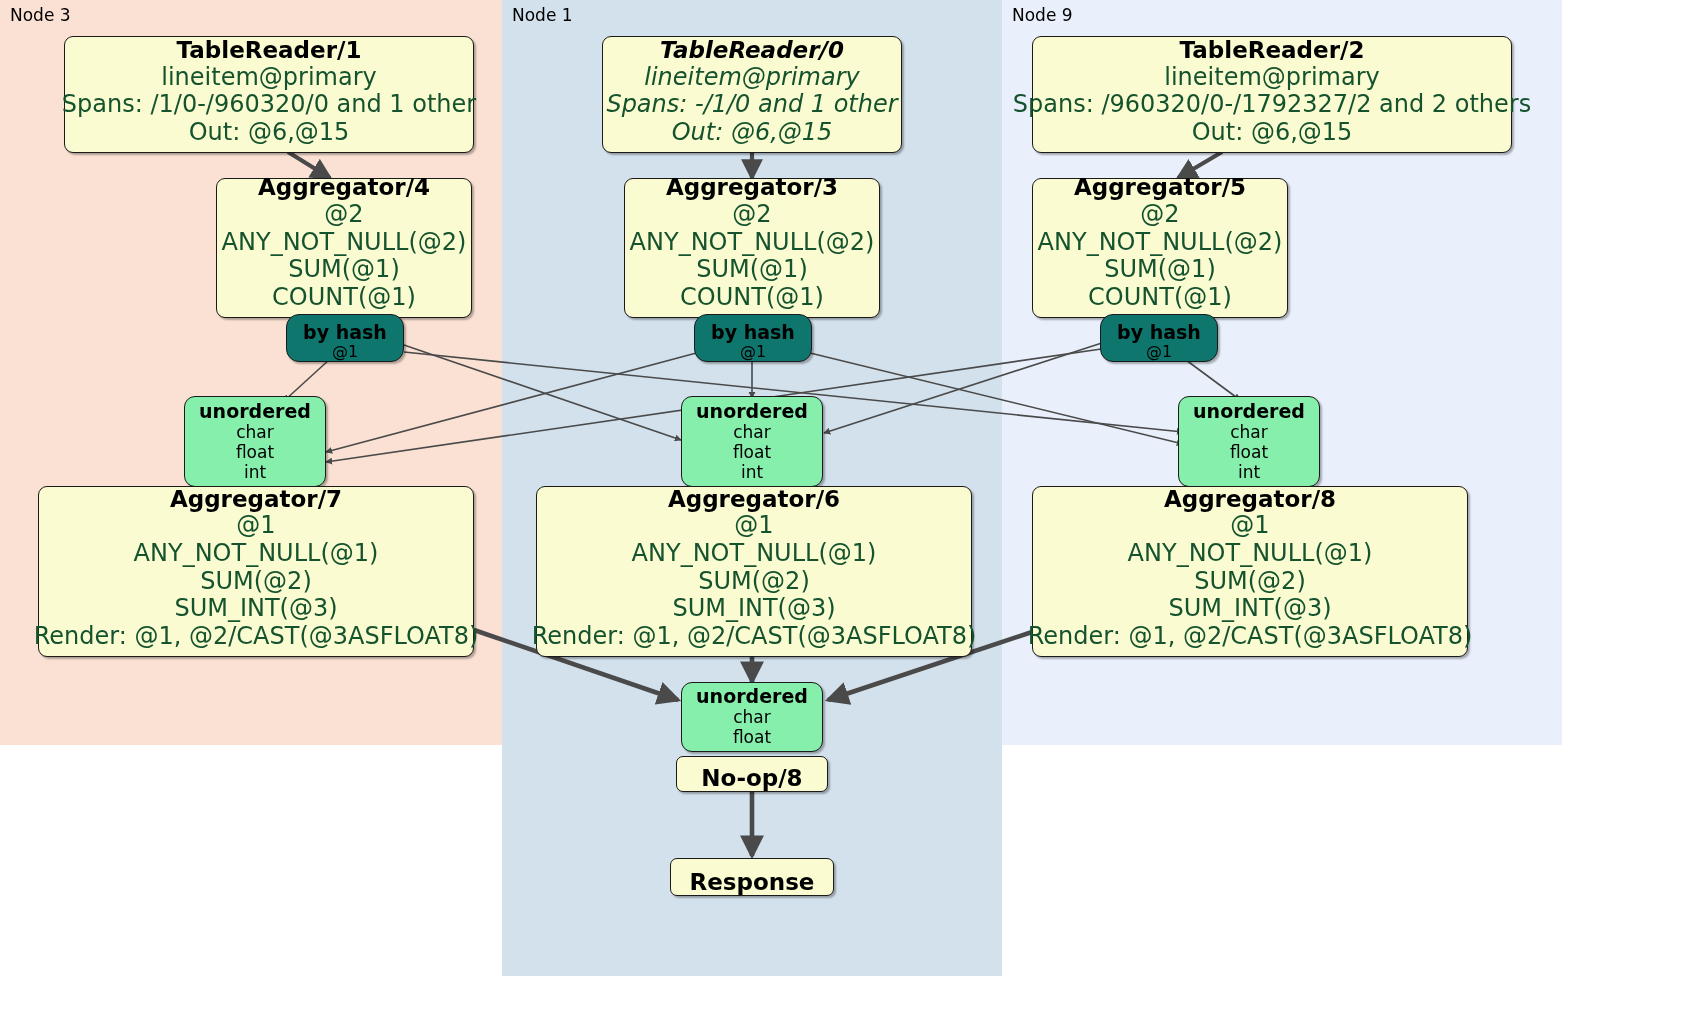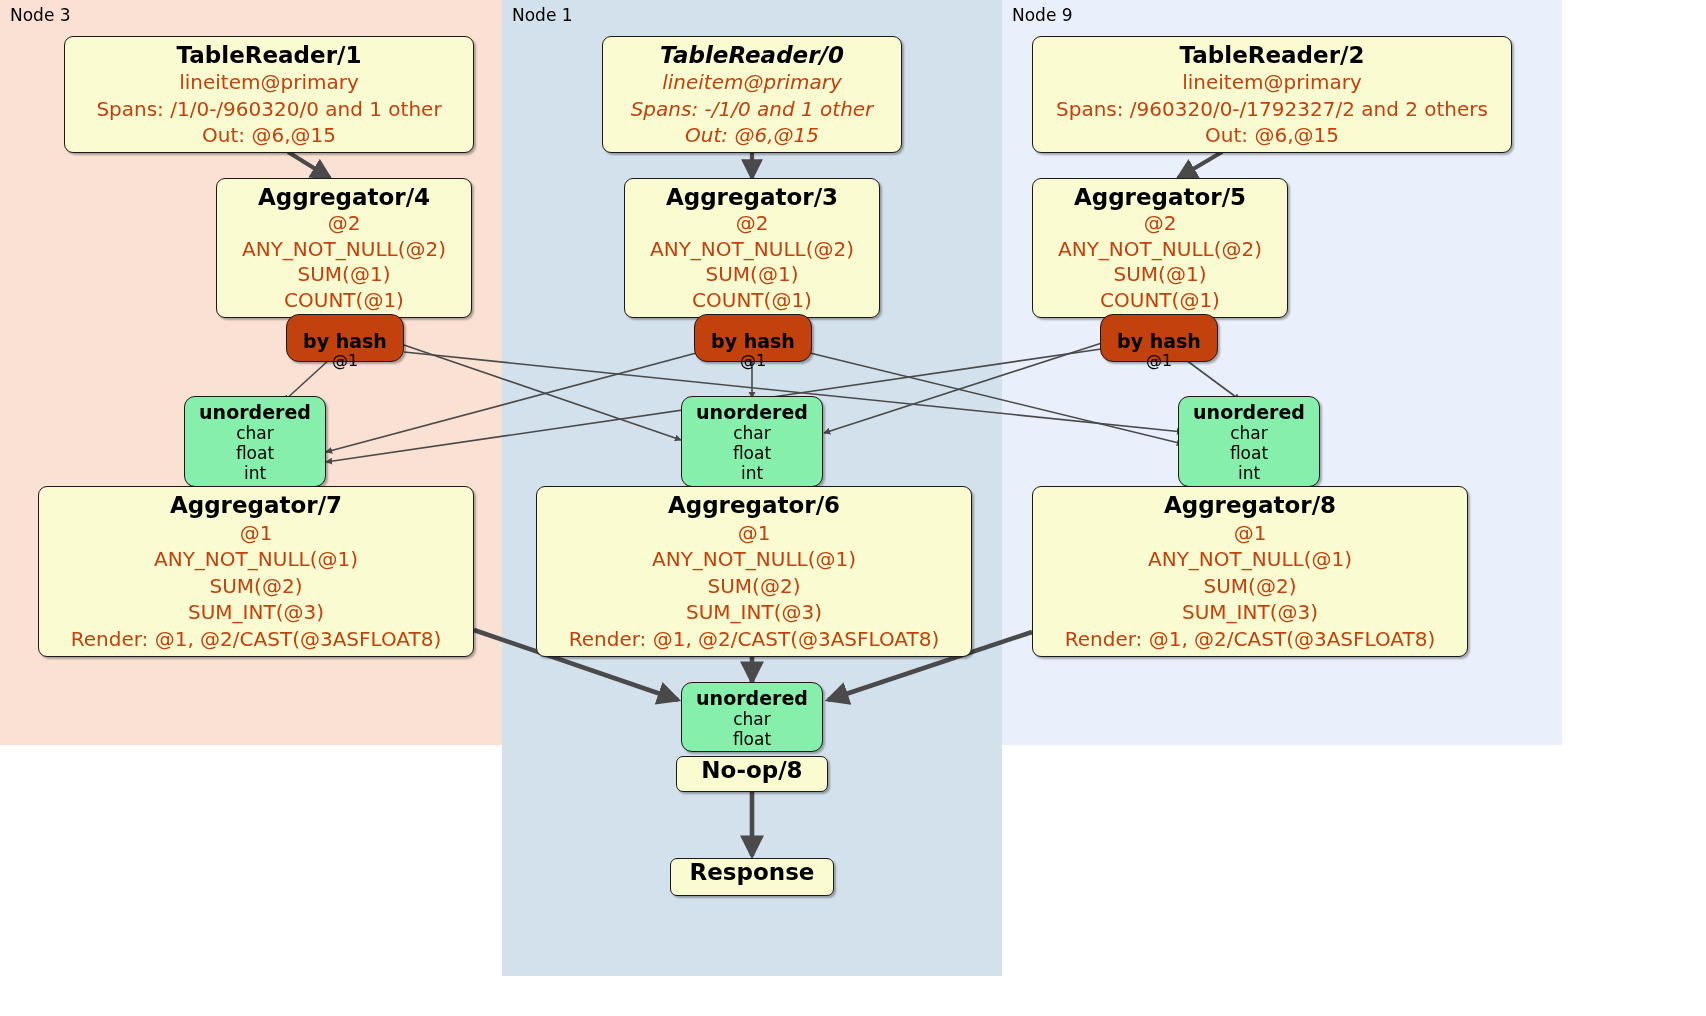--- a/index.html
+++ b/index.html
@@ -9,29 +9,29 @@
   .node-panel{position:absolute;box-sizing:border-box;}
   .node-panel .panel-label{position:absolute;left:10px;top:5px;font-size:17px;color:#000;white-space:nowrap;}
 
   #panel-node3{left:0px;top:0px;width:502px;height:745px;background:#fbe1d3;}
   #panel-node1{left:502px;top:0px;width:500px;height:1004px;background:#d3e1ec;padding-left:44px;}
   #panel-node2{left:1002px;top:0px;width:560px;height:745px;background:#eaf0fb;}
 
   svg#edges{position:absolute;left:0;top:0;width:1706px;height:1016px;pointer-events:none;}
 
   .box{position:absolute;box-sizing:border-box;display:flex;flex-direction:column;
-       align-items:center;justify-content:space-between;text-align:center;}
+       align-items:center;justify-content:flex-end;text-align:center;}
 
   .proc{background:#fbfbd2;border:1.6px solid #1a1a1a;border-radius:9px;
         box-shadow:2px 2px 2px rgba(0,0,0,0.30);padding:5px 10px;}
   .proc .ttl{font-weight:bold;font-size:23px;line-height:1.14;color:#000;white-space:nowrap;}
-  .proc .ln{font-size:20px;line-height:1.16;color:#c2410c;white-space:nowrap;}
-
-  .router{background:#c2410c;border:1.6px solid #1a1a1a;border-radius:13px;
-          box-shadow:2px 2px 2px rgba(0,0,0,0.30);padding:16px 12px;}
+  .proc .ln{font-size:24px;line-height:1.16;color:#14532d;white-space:nowrap;}
+
+  .router{background:#0f766e;border:1.6px solid #1a1a1a;border-radius:13px;
+          box-shadow:2px 2px 2px rgba(0,0,0,0.30);padding:0 12px;}
   .router .ttl{font-weight:bold;font-size:19px;line-height:1.12;color:#000;white-space:nowrap;}
   .router .ln{font-size:16px;line-height:1.14;color:#000;white-space:nowrap;}
 
   .recv{background:#86efac;border:1.6px solid #1a1a1a;border-radius:11px;
         box-shadow:2px 2px 2px rgba(0,0,0,0.30);padding:4px 10px;}
   .recv .ttl{font-weight:bold;font-size:19px;line-height:1.16;color:#000;white-space:nowrap;}
   .recv .ln{font-size:17px;line-height:1.18;color:#000;white-space:nowrap;}
 
   .small-proc{background:#fbfbd2;border:1.6px solid #1a1a1a;border-radius:7px;
               box-shadow:2px 2px 2px rgba(0,0,0,0.30);}

